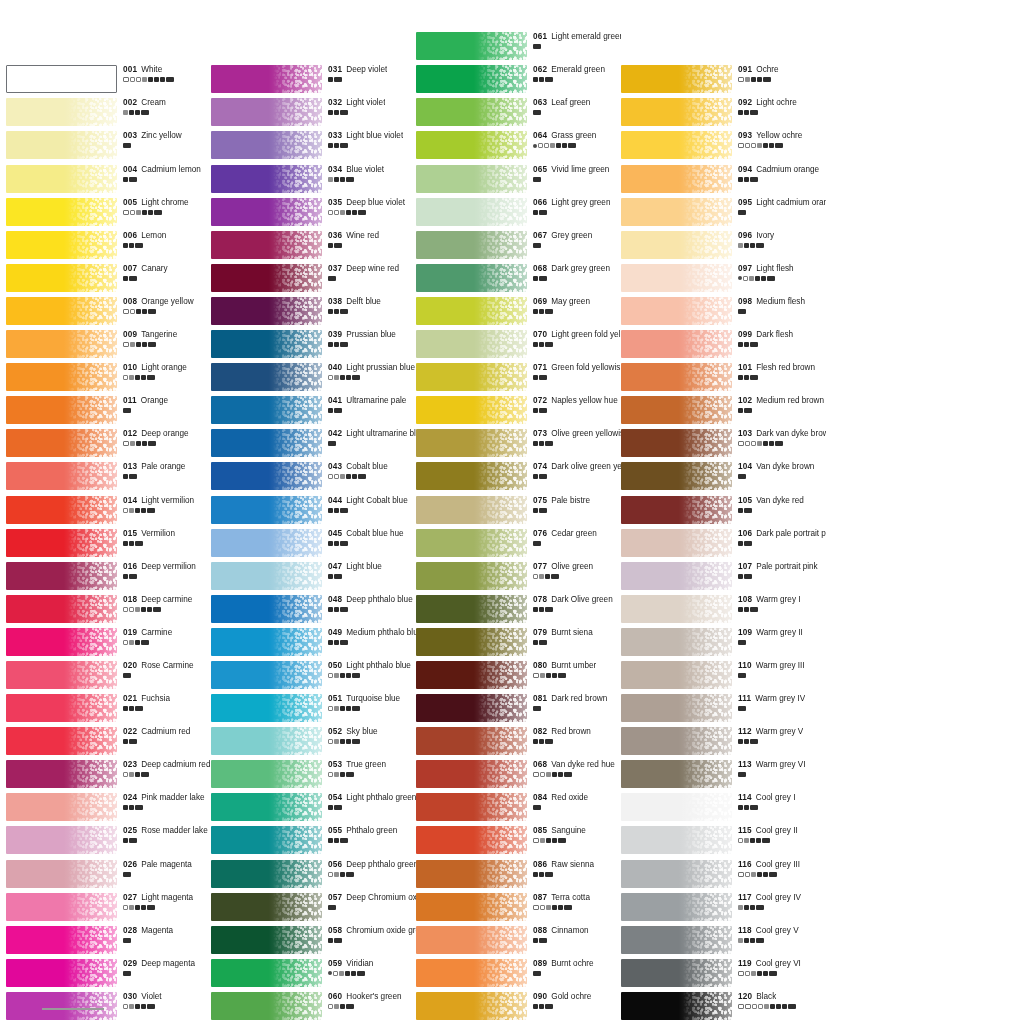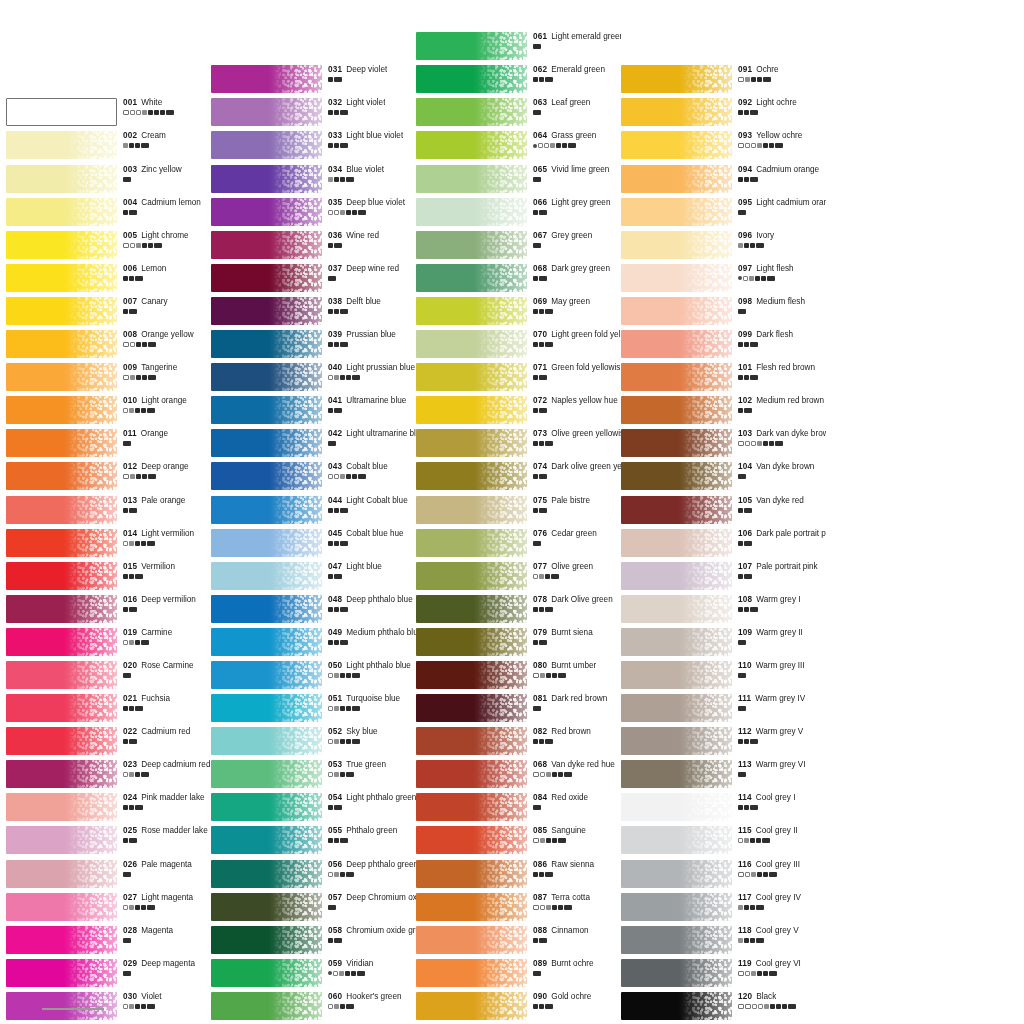--- a/index.html
+++ b/index.html
@@ -461,20 +461,42 @@
             <span class="cname">Deep vermilion</span>
           </div>
           <div class="marks">
             <span class="mk mk-star"></span>
             <span class="mk mk-bar"></span>
           </div>
         </div>
       </div>
       <div class="entry">
         <div class="swatch-wrap">
+          <div class="swatch" style="background: rgb(224, 31, 67);">
+            <div class="fade"></div>
+            <div class="grain"></div>
+          </div>
+        </div>
+        <div class="info">
+          <div class="nameline">
+            <span class="num">018</span>
+            <span class="cname">Deep carmine</span>
+          </div>
+          <div class="marks">
+            <span class="mk mk-star hollow"></span>
+            <span class="mk mk-star hollow"></span>
+            <span class="mk mk-star mid"></span>
+            <span class="mk mk-star"></span>
+            <span class="mk mk-star"></span>
+            <span class="mk mk-bar"></span>
+          </div>
+        </div>
+      </div>
+      <div class="entry">
+        <div class="swatch-wrap">
           <div class="swatch" style="background: rgb(236, 15, 110);">
             <div class="fade"></div>
             <div class="grain"></div>
           </div>
         </div>
         <div class="info">
           <div class="nameline">
             <span class="num">019</span>
             <span class="cname">Carmine</span>
           </div>
@@ -887,21 +909,21 @@
       <div class="entry">
         <div class="swatch-wrap">
           <div class="swatch" style="background: rgb(14, 108, 165);">
             <div class="fade"></div>
             <div class="grain"></div>
           </div>
         </div>
         <div class="info">
           <div class="nameline">
             <span class="num">041</span>
-            <span class="cname">Ultramarine blue</span>
+            <span class="cname">Ultramarine pale</span>
           </div>
           <div class="marks">
             <span class="mk mk-star"></span>
             <span class="mk mk-bar"></span>
           </div>
         </div>
       </div>
       <div class="entry">
         <div class="swatch-wrap">
           <div class="swatch" style="background: rgb(15, 100, 168);">

